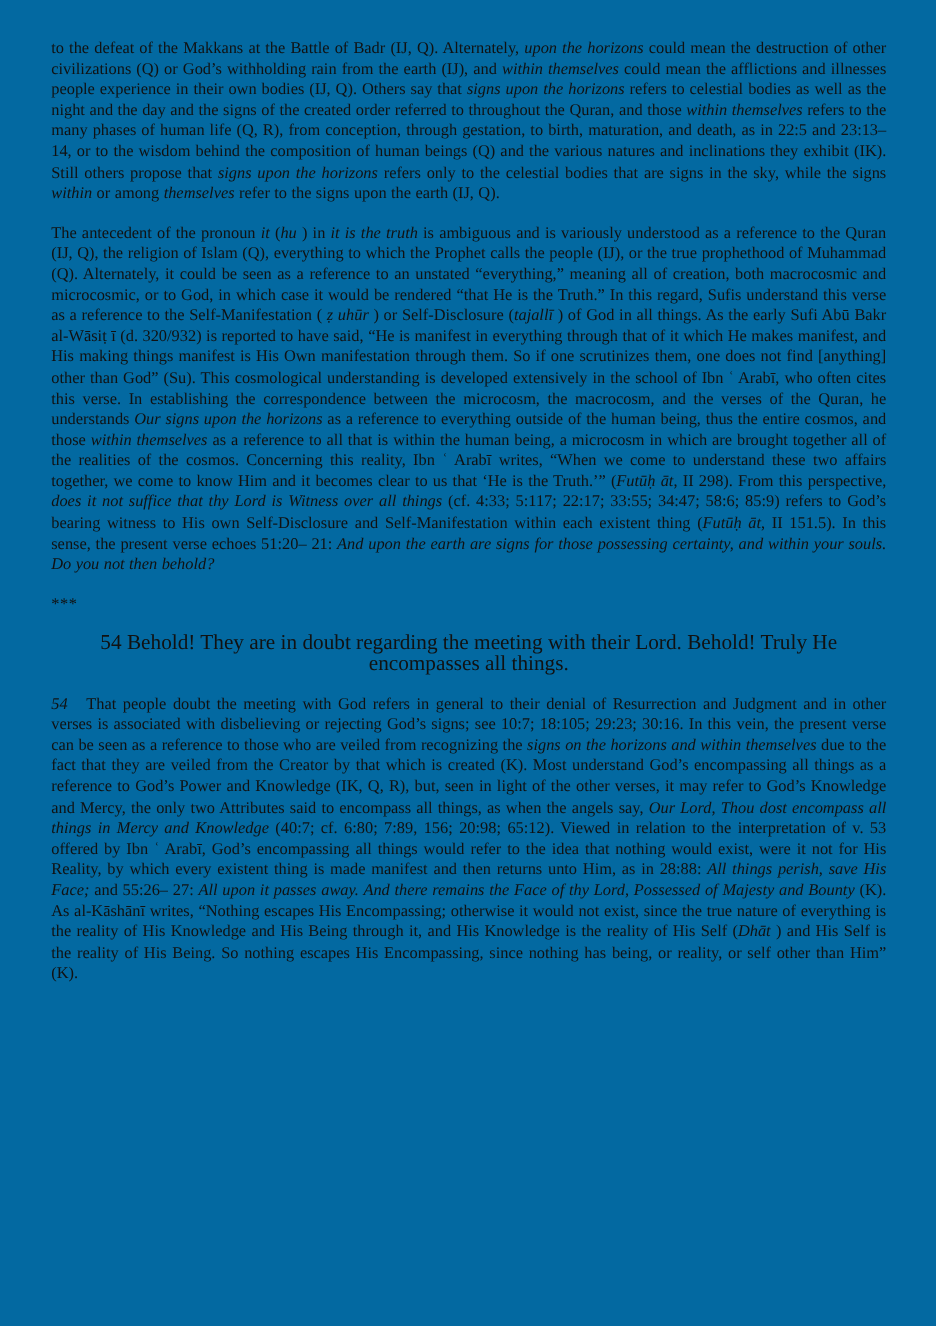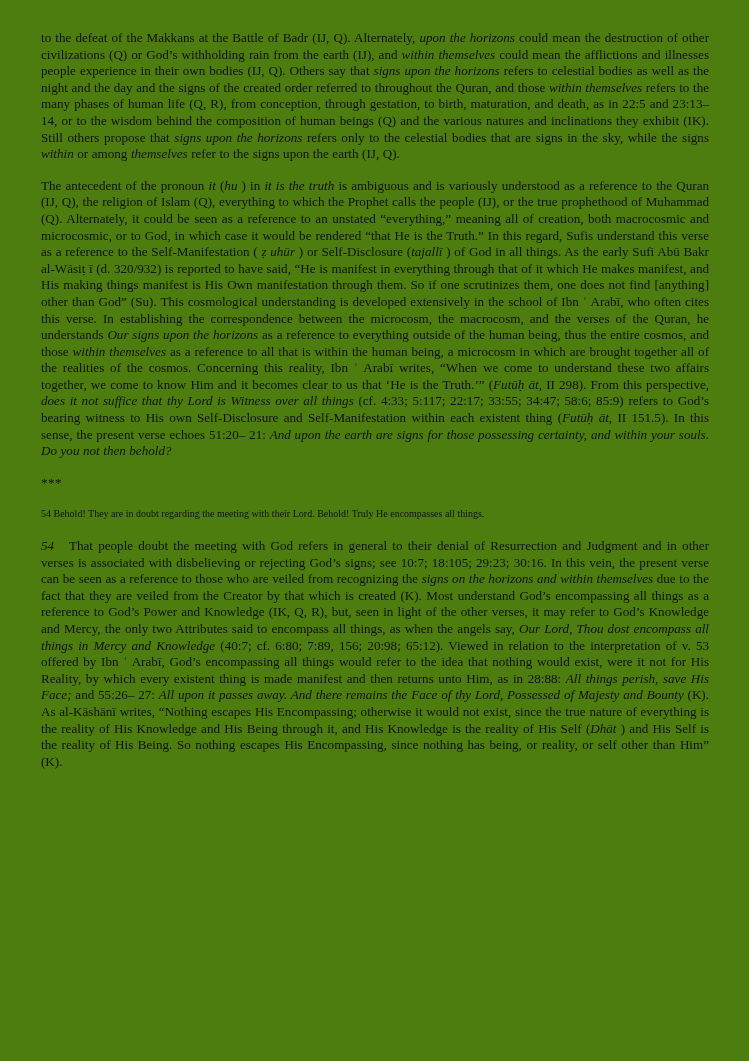--- a/index.html
+++ b/index.html
@@ -11,21 +11,21 @@
     width: 749px;
     height: 1061px;
     font-family: "Liberation Serif", "DejaVu Serif", serif;
     color: #111111;
     -webkit-font-smoothing: antialiased;
   }
   #page {
     position: relative;
     width: 749px;
     height: 1061px;
-    background: #4d7c0f;
+    background: #0369a1;
     overflow: hidden;
   }
   #content {
     position: absolute;
     left: 41px;
     top: 30px;
     width: 668px;
   }
   .para {
     font-size: 13.1px;
@@ -38,23 +38,23 @@
   }
   .para.last { margin-bottom: 0; }
   .sep {
     font-size: 13.1px;
     line-height: 16.6px;
     text-align: left;
     margin: 0 0 15px 0;
     letter-spacing: 0.5px;
   }
   .verse {
-    font-size: 10px;
+    font-size: 17px;
     line-height: 16.6px;
-    text-align: left;
+    text-align: center;
     margin: 0 0 15px 0;
   }
   .commentary-num {
     display: inline-block;
     min-width: 28px;
     font-style: italic;
   }
   i, .it { font-style: italic; }
 </style>
 </head>

